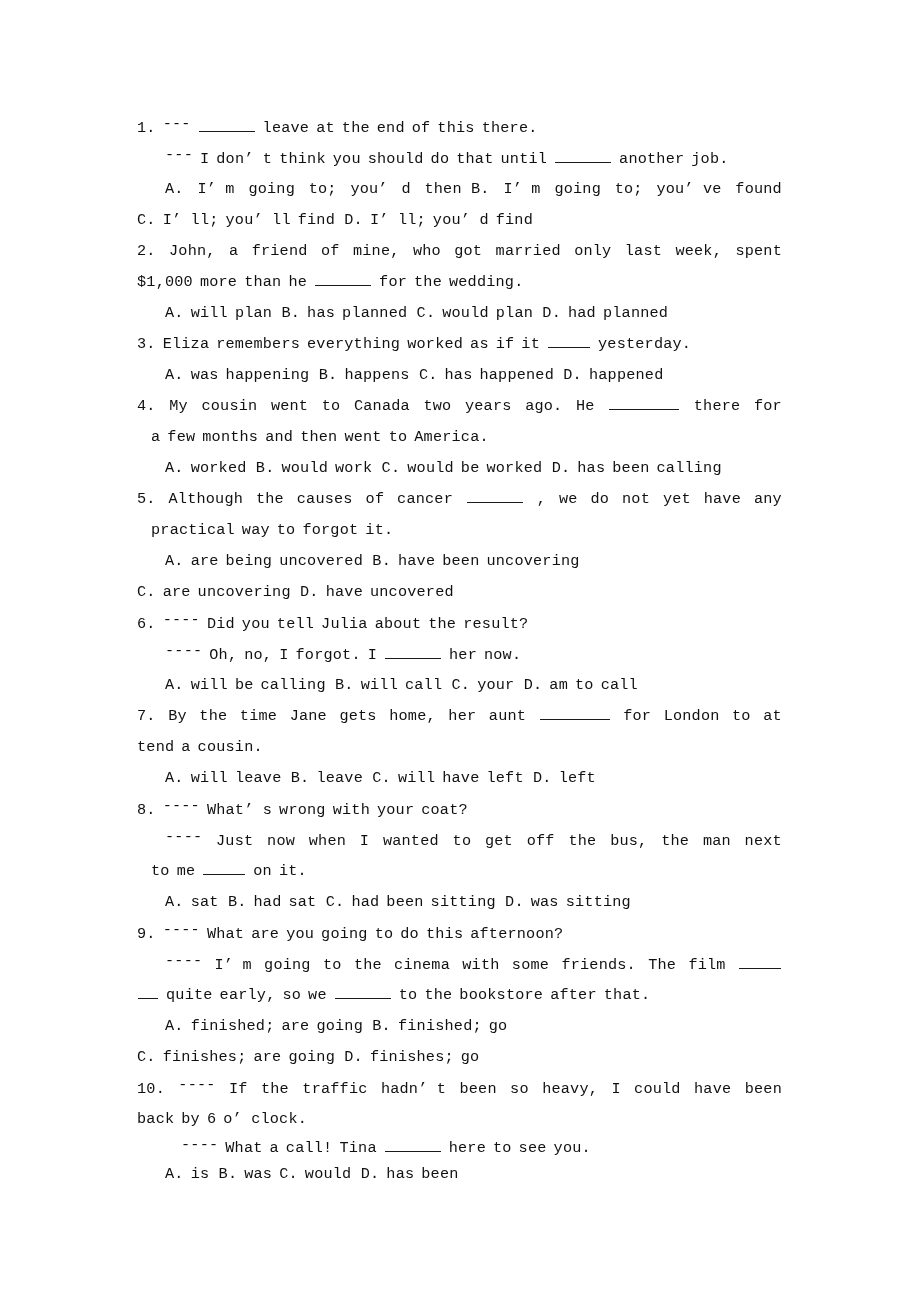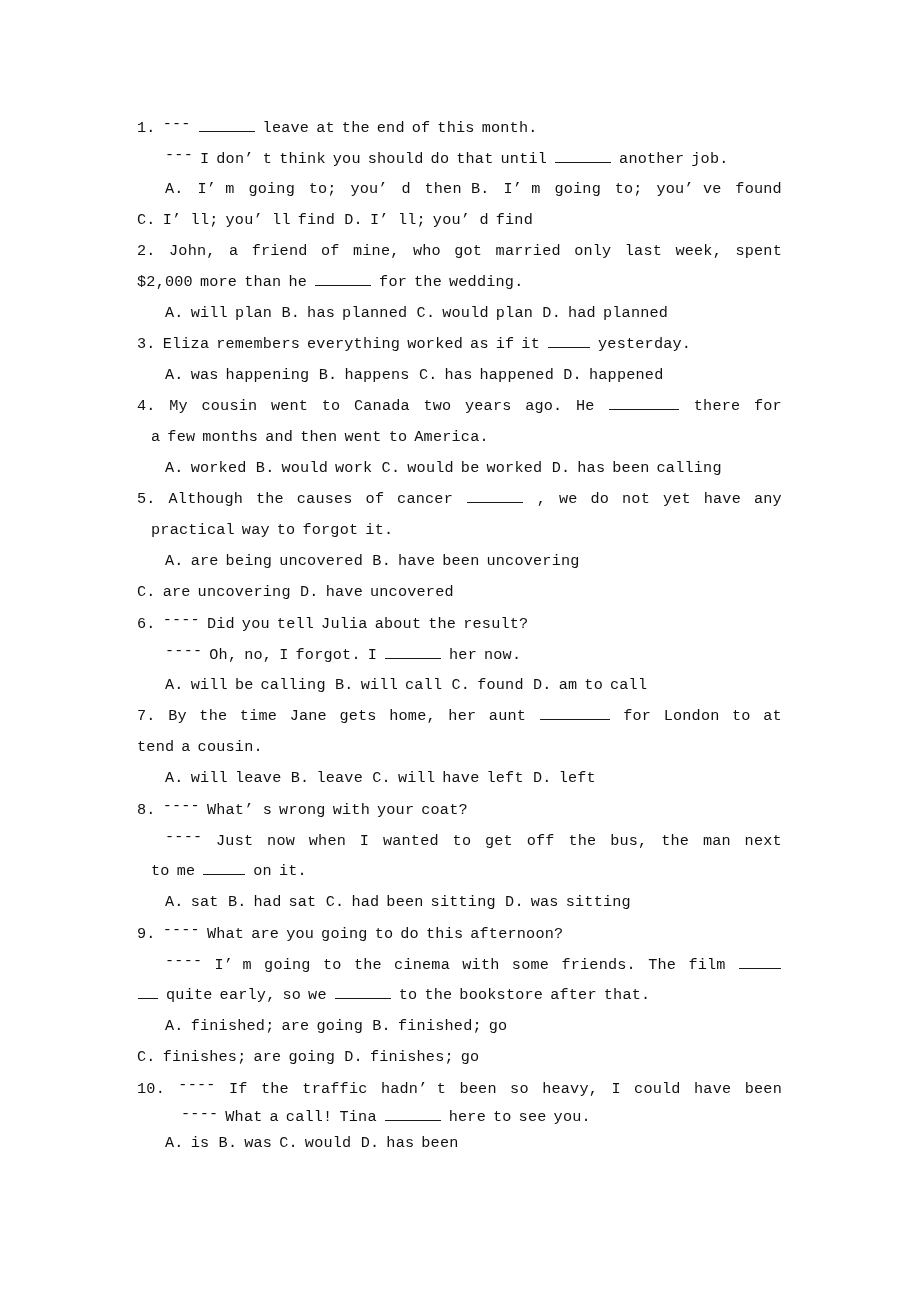--- a/index.html
+++ b/index.html
@@ -90,48 +90,49 @@
     vertical-align: middle;
     position: relative;
     top: -0.22em;
   }
 </style>
 </head>
 <body>
 
 <div id="page">
   <div id="worksheet">
-      <div class="line flat ind0"><span class="w">1.</span><span class="w"><span class="dash">---</span></span><span class="w"><span class="blank w-md"></span></span><span class="w">leave</span><span class="w">at</span><span class="w">the</span><span class="w">end</span><span class="w">of</span><span class="w">this</span><span class="w">month.</span></div>
+      <div class="line flat ind0"><span class="w">1.</span><span class="w"><span class="dash">---</span></span><span class="w"><span class="blank w-md"></span></span><span class="w">leave</span><span class="w">at</span><span class="w">the</span><span class="w">end</span><span class="w">of</span><span class="w">this</span><span class="w">there.</span></div>
       <div class="line flat ind2"><span class="w"><span class="dash">---</span></span><span class="w">I</span><span class="w">don’ t</span><span class="w">think</span><span class="w">you</span><span class="w">should</span><span class="w">do</span><span class="w">that</span><span class="w">until</span><span class="w"><span class="blank w-md"></span></span><span class="w">another</span><span class="w">job.</span></div>
       <div class="line just ind2"><span class="w">A.</span><span class="w">I’ m</span><span class="w">going</span><span class="w">to;</span><span class="w">you’</span><span class="w">d</span><span class="w">then B.</span><span class="w">I’ m</span><span class="w">going</span><span class="w">to;</span><span class="w">you’ ve</span><span class="w">found</span></div>
       <div class="line flat ind0"><span class="w">C.</span><span class="w">I’ ll;</span><span class="w">you’ ll</span><span class="w">find D.</span><span class="w">I’ ll;</span><span class="w">you’ d</span><span class="w">find</span></div>
       <div class="line just ind0"><span class="w">2.</span><span class="w">John,</span><span class="w">a</span><span class="w">friend</span><span class="w">of</span><span class="w">mine,</span><span class="w">who</span><span class="w">got</span><span class="w">married</span><span class="w">only</span><span class="w">last</span><span class="w">week,</span><span class="w">spent</span></div>
-      <div class="line flat ind0"><span class="w">$2,000</span><span class="w">more</span><span class="w">than</span><span class="w">he</span><span class="w"><span class="blank w-md"></span></span><span class="w">for</span><span class="w">the</span><span class="w">wedding.</span></div>
+      <div class="line flat ind0"><span class="w">$1,000</span><span class="w">more</span><span class="w">than</span><span class="w">he</span><span class="w"><span class="blank w-md"></span></span><span class="w">for</span><span class="w">the</span><span class="w">wedding.</span></div>
       <div class="line flat ind2"><span class="w">A.</span><span class="w">will</span><span class="w">plan B.</span><span class="w">has</span><span class="w">planned C.</span><span class="w">would</span><span class="w">plan D.</span><span class="w">had</span><span class="w">planned</span></div>
       <div class="line flat ind0"><span class="w">3.</span><span class="w">Eliza</span><span class="w">remembers</span><span class="w">everything</span><span class="w">worked</span><span class="w">as</span><span class="w">if</span><span class="w">it</span><span class="w"><span class="blank w-sm"></span></span><span class="w">yesterday.</span></div>
       <div class="line flat ind2"><span class="w">A.</span><span class="w">was</span><span class="w">happening B.</span><span class="w">happens C.</span><span class="w">has</span><span class="w">happened D.</span><span class="w">happened</span></div>
       <div class="line just ind0"><span class="w">4.</span><span class="w">My</span><span class="w">cousin</span><span class="w">went</span><span class="w">to</span><span class="w">Canada</span><span class="w">two</span><span class="w">years</span><span class="w">ago.</span><span class="w">He</span><span class="w"><span class="blank w-lg"></span></span><span class="w">there</span><span class="w">for</span></div>
       <div class="line flat ind1"><span class="w">a</span><span class="w">few</span><span class="w">months</span><span class="w">and</span><span class="w">then</span><span class="w">went</span><span class="w">to</span><span class="w">America.</span></div>
       <div class="line flat ind2"><span class="w">A.</span><span class="w">worked B.</span><span class="w">would</span><span class="w">work C.</span><span class="w">would</span><span class="w">be</span><span class="w">worked D.</span><span class="w">has</span><span class="w">been</span><span class="w">calling</span></div>
       <div class="line just ind0"><span class="w">5.</span><span class="w">Although</span><span class="w">the</span><span class="w">causes</span><span class="w">of</span><span class="w">cancer</span><span class="w"><span class="blank w-md"></span></span><span class="w">,</span><span class="w">we</span><span class="w">do</span><span class="w">not</span><span class="w">yet</span><span class="w">have</span><span class="w">any</span></div>
       <div class="line flat ind1"><span class="w">practical</span><span class="w">way</span><span class="w">to</span><span class="w">forgot</span><span class="w">it.</span></div>
       <div class="line flat ind2"><span class="w">A.</span><span class="w">are</span><span class="w">being</span><span class="w">uncovered B.</span><span class="w">have</span><span class="w">been</span><span class="w">uncovering</span></div>
       <div class="line flat ind0"><span class="w">C.</span><span class="w">are</span><span class="w">uncovering D.</span><span class="w">have</span><span class="w">uncovered</span></div>
       <div class="line flat ind0"><span class="w">6.</span><span class="w"><span class="dash">----</span></span><span class="w">Did</span><span class="w">you</span><span class="w">tell</span><span class="w">Julia</span><span class="w">about</span><span class="w">the</span><span class="w">result?</span></div>
       <div class="line flat ind2"><span class="w"><span class="dash">----</span></span><span class="w">Oh,</span><span class="w">no,</span><span class="w">I</span><span class="w">forgot.</span><span class="w">I</span><span class="w"><span class="blank w-md"></span></span><span class="w">her</span><span class="w">now.</span></div>
-      <div class="line flat ind2"><span class="w">A.</span><span class="w">will</span><span class="w">be</span><span class="w">calling B.</span><span class="w">will</span><span class="w">call C.</span><span class="w">found D.</span><span class="w">am</span><span class="w">to</span><span class="w">call</span></div>
+      <div class="line flat ind2"><span class="w">A.</span><span class="w">will</span><span class="w">be</span><span class="w">calling B.</span><span class="w">will</span><span class="w">call C.</span><span class="w">your D.</span><span class="w">am</span><span class="w">to</span><span class="w">call</span></div>
       <div class="line just ind0"><span class="w">7.</span><span class="w">By</span><span class="w">the</span><span class="w">time</span><span class="w">Jane</span><span class="w">gets</span><span class="w">home,</span><span class="w">her</span><span class="w">aunt</span><span class="w"><span class="blank w-lg"></span></span><span class="w">for</span><span class="w">London</span><span class="w">to</span><span class="w">at</span></div>
       <div class="line flat ind0"><span class="w">tend</span><span class="w">a</span><span class="w">cousin.</span></div>
       <div class="line flat ind2"><span class="w">A.</span><span class="w">will</span><span class="w">leave B.</span><span class="w">leave C.</span><span class="w">will</span><span class="w">have</span><span class="w">left D.</span><span class="w">left</span></div>
       <div class="line flat ind0"><span class="w">8.</span><span class="w"><span class="dash">----</span></span><span class="w">What’ s</span><span class="w">wrong</span><span class="w">with</span><span class="w">your</span><span class="w">coat?</span></div>
       <div class="line just ind2"><span class="w"><span class="dash">----</span></span><span class="w">Just</span><span class="w">now</span><span class="w">when</span><span class="w">I</span><span class="w">wanted</span><span class="w">to</span><span class="w">get</span><span class="w">off</span><span class="w">the</span><span class="w">bus,</span><span class="w">the</span><span class="w">man</span><span class="w">next</span></div>
       <div class="line flat ind1"><span class="w">to</span><span class="w">me</span><span class="w"><span class="blank w-sm"></span></span><span class="w">on</span><span class="w">it.</span></div>
       <div class="line flat ind2"><span class="w">A.</span><span class="w">sat B.</span><span class="w">had</span><span class="w">sat C.</span><span class="w">had</span><span class="w">been</span><span class="w">sitting D.</span><span class="w">was</span><span class="w">sitting</span></div>
       <div class="line flat ind0"><span class="w">9.</span><span class="w"><span class="dash">----</span></span><span class="w">What</span><span class="w">are</span><span class="w">you</span><span class="w">going</span><span class="w">to</span><span class="w">do</span><span class="w">this</span><span class="w">afternoon?</span></div>
       <div class="line just ind2"><span class="w"><span class="dash">----</span></span><span class="w">I’ m</span><span class="w">going</span><span class="w">to</span><span class="w">the</span><span class="w">cinema</span><span class="w">with</span><span class="w">some</span><span class="w">friends.</span><span class="w">The</span><span class="w">film</span><span class="w"><span class="blank w-sm"></span></span></div>
       <div class="line flat ind0"><span class="w"><span class="blank w-sm" style="width: 20px;"></span></span><span class="w">quite</span><span class="w">early,</span><span class="w">so</span><span class="w">we</span><span class="w"><span class="blank w-md"></span></span><span class="w">to</span><span class="w">the</span><span class="w">bookstore</span><span class="w">after</span><span class="w">that.</span></div>
       <div class="line flat ind2"><span class="w">A.</span><span class="w">finished;</span><span class="w">are</span><span class="w">going B.</span><span class="w">finished;</span><span class="w">go</span></div>
       <div class="line flat ind0"><span class="w">C.</span><span class="w">finishes;</span><span class="w">are</span><span class="w">going D.</span><span class="w">finishes;</span><span class="w">go</span></div>
       <div class="line just ind0"><span class="w">10.</span><span class="w"><span class="dash">----</span></span><span class="w">If</span><span class="w">the</span><span class="w">traffic</span><span class="w">hadn’ t</span><span class="w">been</span><span class="w">so</span><span class="w">heavy,</span><span class="w">I</span><span class="w">could</span><span class="w">have</span><span class="w">been</span></div>
+      <div class="line flat ind0"><span class="w">back</span><span class="w">by</span><span class="w">6</span><span class="w">o’ clock.</span></div>
       <div class="line flat ind3 tight"><span class="w"><span class="dash">----</span></span><span class="w">What</span><span class="w">a</span><span class="w">call!</span><span class="w">Tina</span><span class="w"><span class="blank w-md"></span></span><span class="w">here</span><span class="w">to</span><span class="w">see</span><span class="w">you.</span></div>
       <div class="line flat ind2 tight"><span class="w">A.</span><span class="w">is B.</span><span class="w">was</span><span class="w">C.</span><span class="w">would D.</span><span class="w">has</span><span class="w">been</span></div>
     </div>
 </div>
 
 </body></html>

